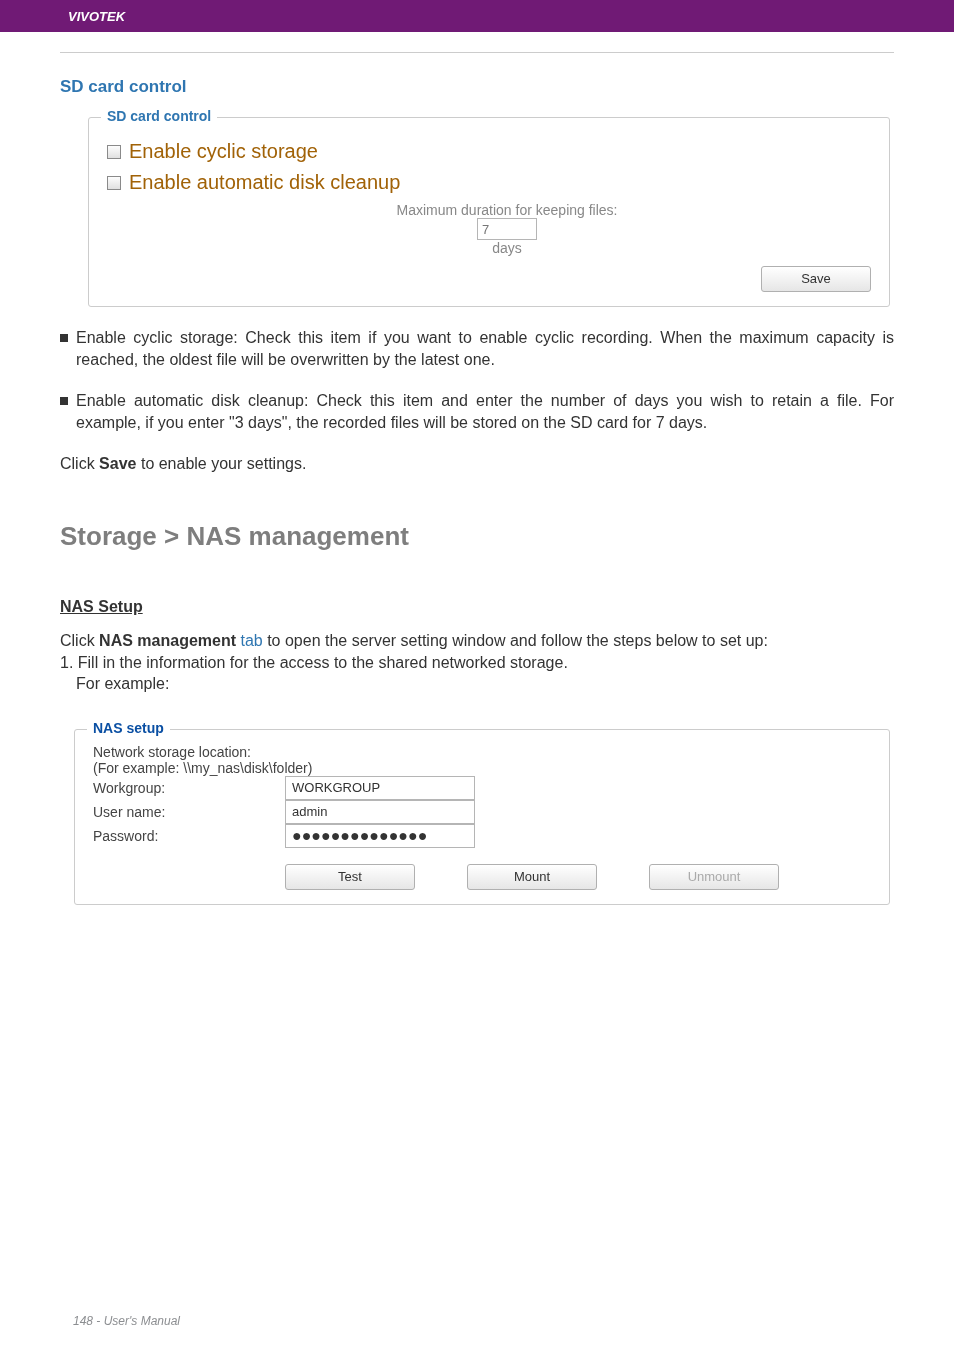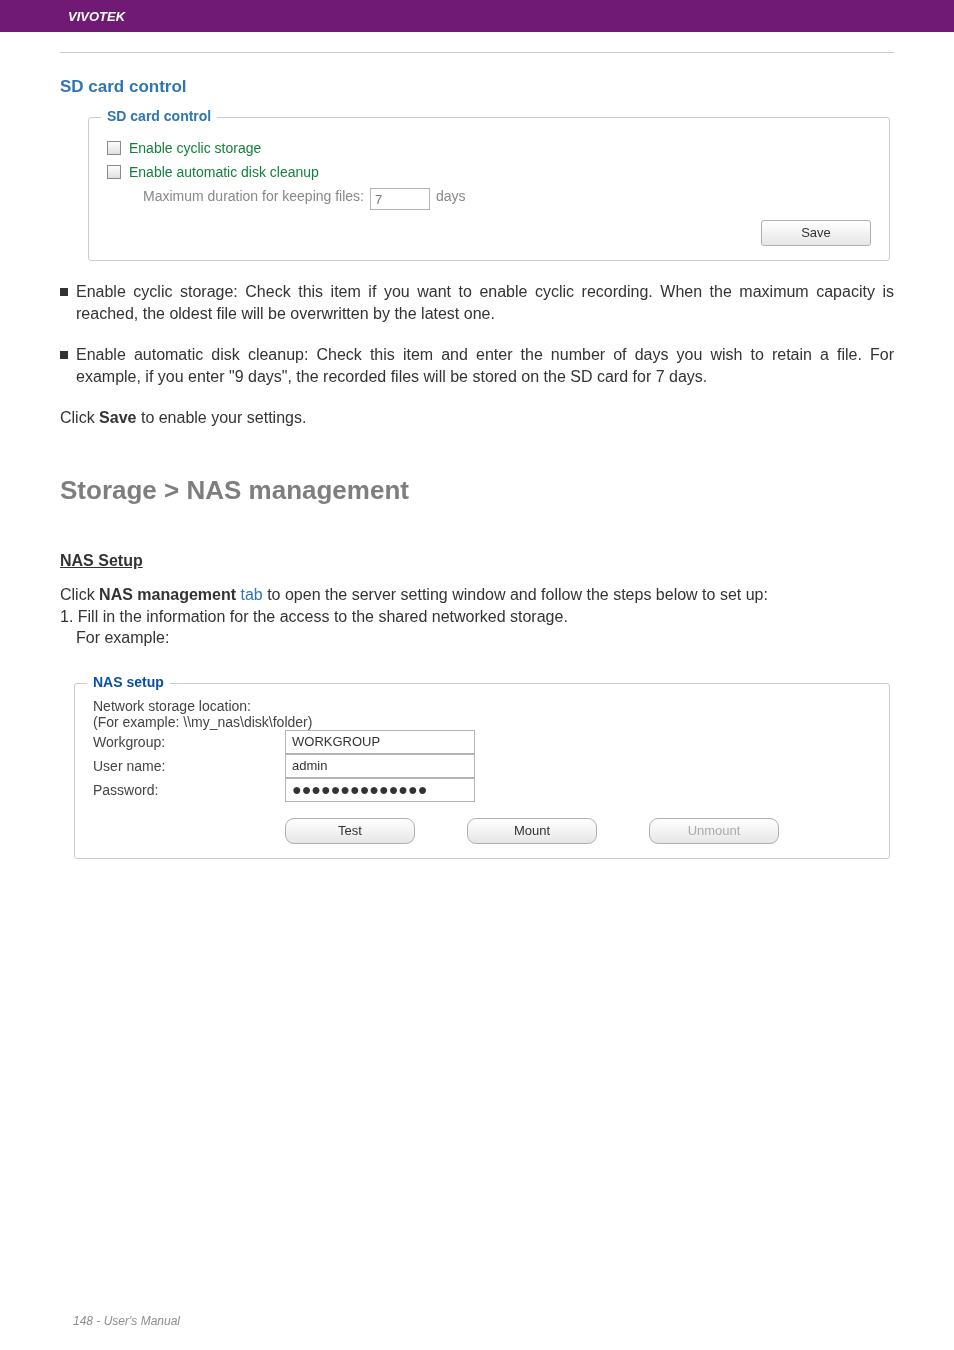--- a/index.html
+++ b/index.html
@@ -58,37 +58,38 @@
     padding: 0 6px;
     font-size: 14px;
   }
   .legend-blue { color: #2f76b1; font-weight: bold; }
   .legend-blue2 { color: #0a4fa3; font-weight: bold; font-size: 17px; }
   .sd-row {
     display: flex;
     align-items: center;
     margin-top: 8px;
     margin-bottom: 4px;
-    color: #15803d;
-    font-size: 14px;
+    color: #a16207;
+    font-size: 20px;
   }
   .chk {
     width: 14px; height: 14px;
     background: linear-gradient(#fdfdfd,#e0e0e0);
     border: 1px solid #8a8a8a;
     margin-right: 8px;
     display: inline-block;
   }
   .sd-sub {
     margin-left: 36px;
     display: flex;
-    align-items: flex-start;
+    align-items: center;
     color: #888;
     font-size: 14px;
     margin-top: 8px;
+    flex-direction: column;
   }
   .sd-input {
     width: 60px;
     height: 22px;
     border: 1px solid #b5b5b5;
     color: #777;
     padding: 0 4px;
     margin: 0 6px;
     font-size: 13px;
   }
@@ -157,21 +158,21 @@
   }
   .nas-input.loc { width: 300px; }
   .nas-input.short { width: 190px; }
   .pw-dots { letter-spacing: 0px; font-size: 16px; color: #333; }
   .nas-btn-row {
     margin-top: 16px;
     margin-left: 192px;
     display: flex;
     gap: 52px;
   }
-  .nas-btn-row .btn { min-width: 130px; border-radius: 9px; }
+  .nas-btn-row .btn { min-width: 130px; }
   .footer {
     position: absolute;
     bottom: 22px;
     left: 73px;
     font-style: italic;
     font-size: 12px;
     color: #8c8e91;
   }
 </style>
 </head>
@@ -210,21 +211,21 @@
     </div>
   </div>
 
   <div class="para bullet">
     <span class="sq"></span>
     <span class="txt">Enable cyclic storage: Check this item if you want to enable cyclic recording. When the maximum capacity is reached, the oldest file will be overwritten by the latest one.</span>
   </div>
 
   <div class="para bullet">
     <span class="sq"></span>
-    <span class="txt">Enable automatic disk cleanup: Check this item and enter the number of days you wish to retain a file. For example, if you enter "9 days", the recorded files will be stored on the SD card for 7 days.</span>
+    <span class="txt">Enable automatic disk cleanup: Check this item and enter the number of days you wish to retain a file. For example, if you enter "3 days", the recorded files will be stored on the SD card for 7 days.</span>
   </div>
 
   <div class="para">
     <span>Click </span><b>Save</b><span> to enable your settings.</span>
   </div>
 
   <div class="h2">Storage &gt; NAS management</div>
 
   <div class="h3">NAS Setup</div>
 

